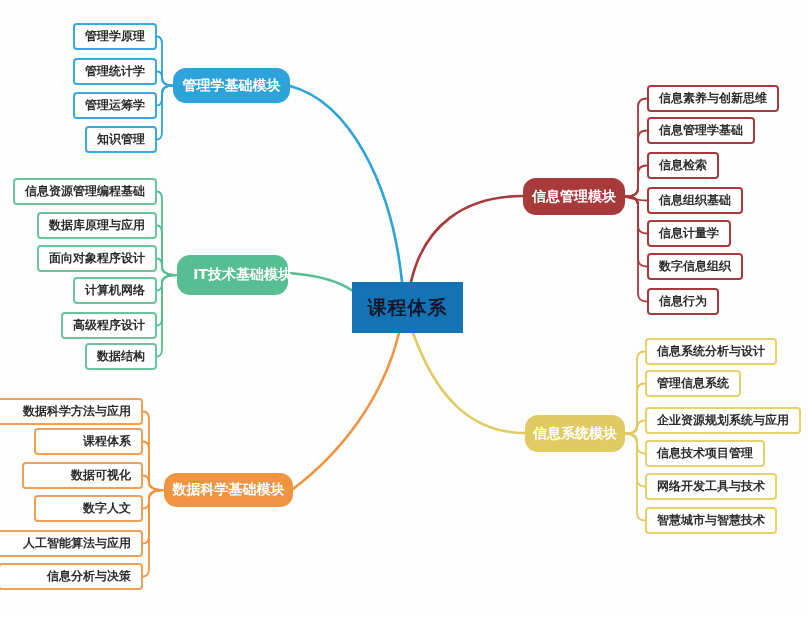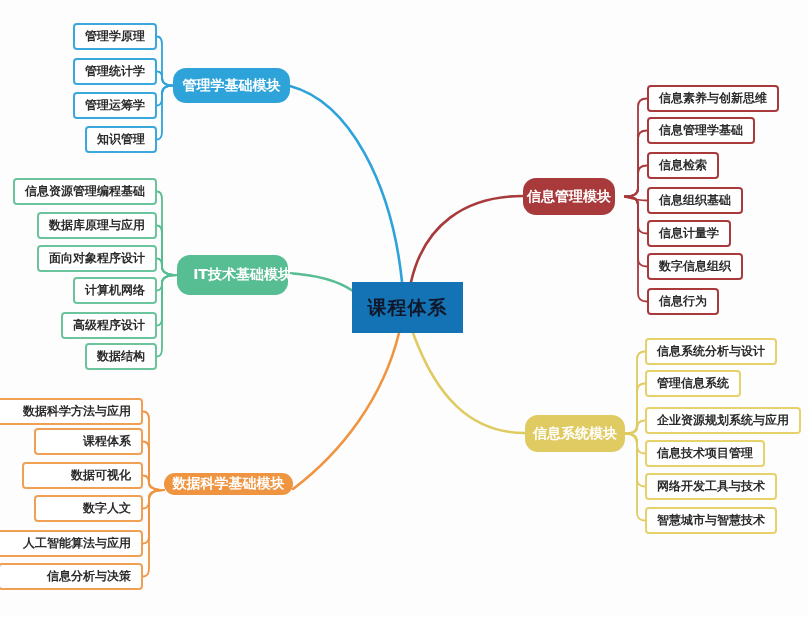--- a/index.html
+++ b/index.html
@@ -116,29 +116,29 @@
   <div class="node child c-b1" style="right:651px;top:126px">知识管理</div>
 
   <div class="node parent p-b2" style="left:177px;top:255px;width:111px;height:40px">IT技术基础模块</div>
   <div class="node child c-b2" style="right:651px;top:178px">信息资源管理编程基础</div>
   <div class="node child c-b2" style="right:651px;top:212px">数据库原理与应用</div>
   <div class="node child c-b2" style="right:651px;top:245px">面向对象程序设计</div>
   <div class="node child c-b2" style="right:651px;top:277px">计算机网络</div>
   <div class="node child c-b2" style="right:651px;top:312px">高级程序设计</div>
   <div class="node child c-b2" style="right:651px;top:343px">数据结构</div>
 
-  <div class="node parent p-b3" style="left:164px;top:473px;width:129px;height:22px">数据科学基础模块</div>
+  <div class="node parent p-b3" style="left:164px;top:473px;width:129px;height:34px">数据科学基础模块</div>
   <div class="node child c-b3" style="right:665px;top:398px">数据科学方法与应用</div>
   <div class="node child c-b3" style="right:665px;top:428px">课程体系</div>
   <div class="node child c-b3" style="right:665px;top:462px">数据可视化</div>
   <div class="node child c-b3" style="right:665px;top:495px">数字人文</div>
   <div class="node child c-b3" style="right:665px;top:530px">人工智能算法与应用</div>
   <div class="node child c-b3" style="right:665px;top:563px">信息分析与决策</div>
 
-  <div class="node parent p-b4" style="left:523px;top:178px;width:92px;height:37px">信息管理模块</div>
+  <div class="node parent p-b4" style="left:523px;top:178px;width:102px;height:37px">信息管理模块</div>
   <div class="node child c-b4" style="left:647px;top:85px">信息素养与创新思维</div>
   <div class="node child c-b4" style="left:647px;top:117px">信息管理学基础</div>
   <div class="node child c-b4" style="left:647px;top:152px">信息检索</div>
   <div class="node child c-b4" style="left:647px;top:187px">信息组织基础</div>
   <div class="node child c-b4" style="left:647px;top:220px">信息计量学</div>
   <div class="node child c-b4" style="left:647px;top:253px">数字信息组织</div>
   <div class="node child c-b4" style="left:647px;top:288px">信息行为</div>
 
   <div class="node parent p-b5" style="left:525px;top:415px;width:100px;height:37px">信息系统模块</div>
   <div class="node child c-b5" style="left:645px;top:338px">信息系统分析与设计</div>

